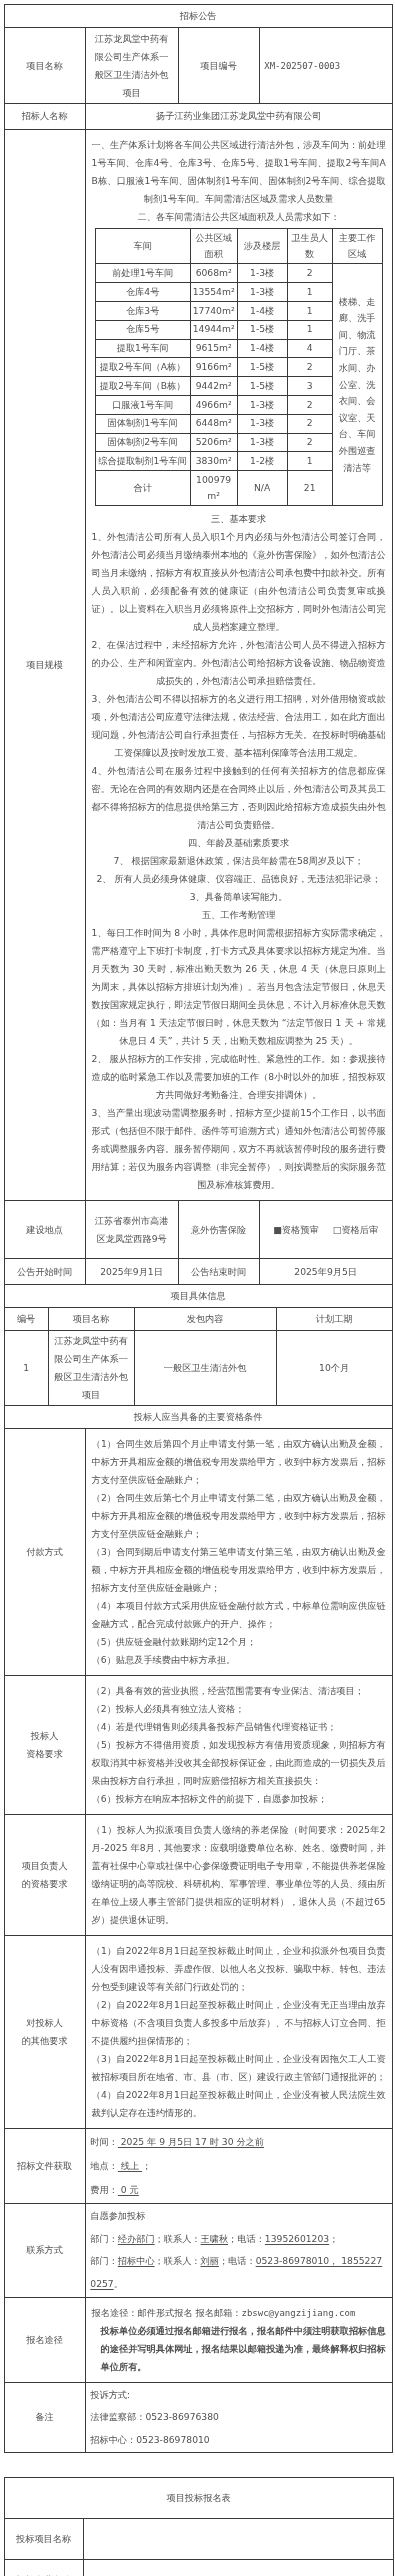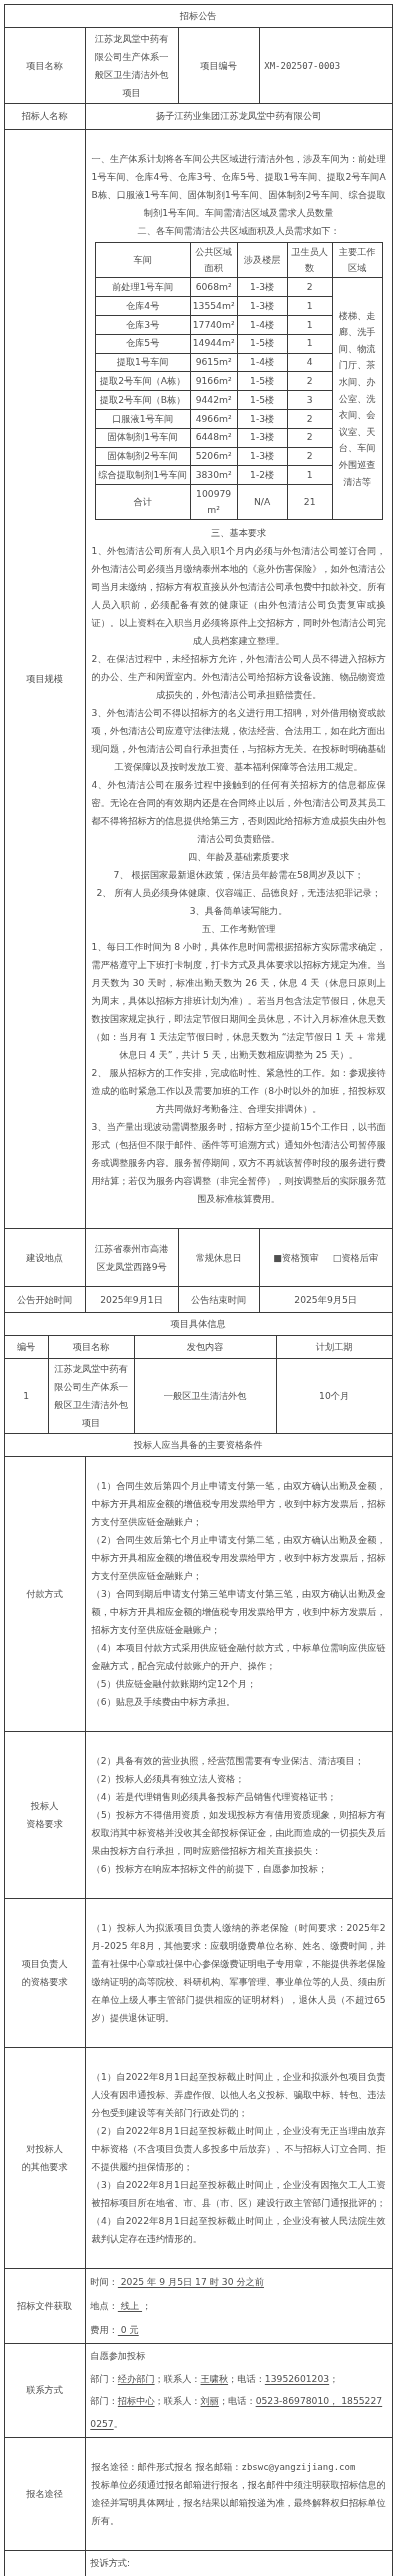--- a/index.html
+++ b/index.html
@@ -18,28 +18,28 @@
   .lbl{text-align:center;}
   .jc{text-align:justify;text-align-last:center;}
   .jl{text-align:justify;text-align-last:left;}
   .left{text-align:left;}
   .h-title{height:20px;}
   .h-name{height:70px;}
   .h-row38{height:22.5px;}
   .h-row32{height:19px;}
   .h-site{height:55px;}
   .h-proj{height:66px;}
-  .scale-cell{padding:20px 6px;}
+  .scale-cell{padding:6px 6px;}
   table.wt{width:287px;margin:2.4px auto 3.6px auto;}
   table.wt td{padding:0.6px 1.8px;text-align:center;line-height:16.6px;}
   .wa{vertical-align:middle;line-height:21.3px;margin-top:42px;}
   .lh38 td, td.lh38{line-height:22.5px;}
   td.lh40{line-height:24px;}
   .ul{text-decoration:underline;text-underline-offset:2.4px;}
-  .b{font-weight:normal;}
+  .b{font-weight:bold;margin-left:9px;}
   .gap{height:24px;}
   .form td{height:38px;}
   .form .t2title{height:37px;text-align:center;}
   .mono{font-family:"DejaVu Sans Mono","Liberation Mono",monospace;font-size:9px;}
 </style>
 </head>
 <body>
 
 <div class="doc">
 
@@ -183,21 +183,21 @@
         <div class="ctr">五、工作考勤管理</div>
         <div class="jc">1、每日工作时间为 8 小时，具体作息时间需根据招标方实际需求确定，需严格遵守上下班打卡制度，打卡方式及具体要求以招标方规定为准。当月天数为 30 天时，标准出勤天数为 26 天，休息 4 天（休息日原则上为周末，具体以招标方排班计划为准）。若当月包含法定节假日，休息天数按国家规定执行，即法定节假日期间全员休息，不计入月标准休息天数（如：当月有 1 天法定节假日时，休息天数为 “法定节假日 1 天 + 常规休息日 4 天”，共计 5 天，出勤天数相应调整为 25 天）。</div>
         <div class="jc">2、 服从招标方的工作安排，完成临时性、紧急性的工作。如：参观接待造成的临时紧急工作以及需要加班的工作（8小时以外的加班，招投标双方共同做好考勤备注、合理安排调休）。</div>
         <div class="jc">3、当产量出现波动需调整服务时，招标方至少提前15个工作日，以书面形式（包括但不限于邮件、函件等可追溯方式）通知外包清洁公司暂停服务或调整服务内容。服务暂停期间，双方不再就该暂停时段的服务进行费用结算；若仅为服务内容调整（非完全暂停），则按调整后的实际服务范围及标准核算费用。</div>
       </td>
     </tr>
 
     <tr>
       <td colspan="2" class="lbl h-site">建设地点</td>
       <td colspan="2" class="ctr">江苏省泰州市高港区龙凤堂西路9号</td>
-      <td class="lbl">常规休息日</td>
+      <td class="lbl">意外伤害保险</td>
       <td colspan="2" class="ctr">
         <span>■</span><span>资格预审</span>
         <span style="display:inline-block;width:8.3px"></span>
         <span>□</span><span>资格后审</span>
       </td>
     </tr>
 
     <tr>
       <td colspan="2" class="lbl h-row38">公告开始时间</td>
       <td colspan="2" class="ctr">2025年9月1日</td>

